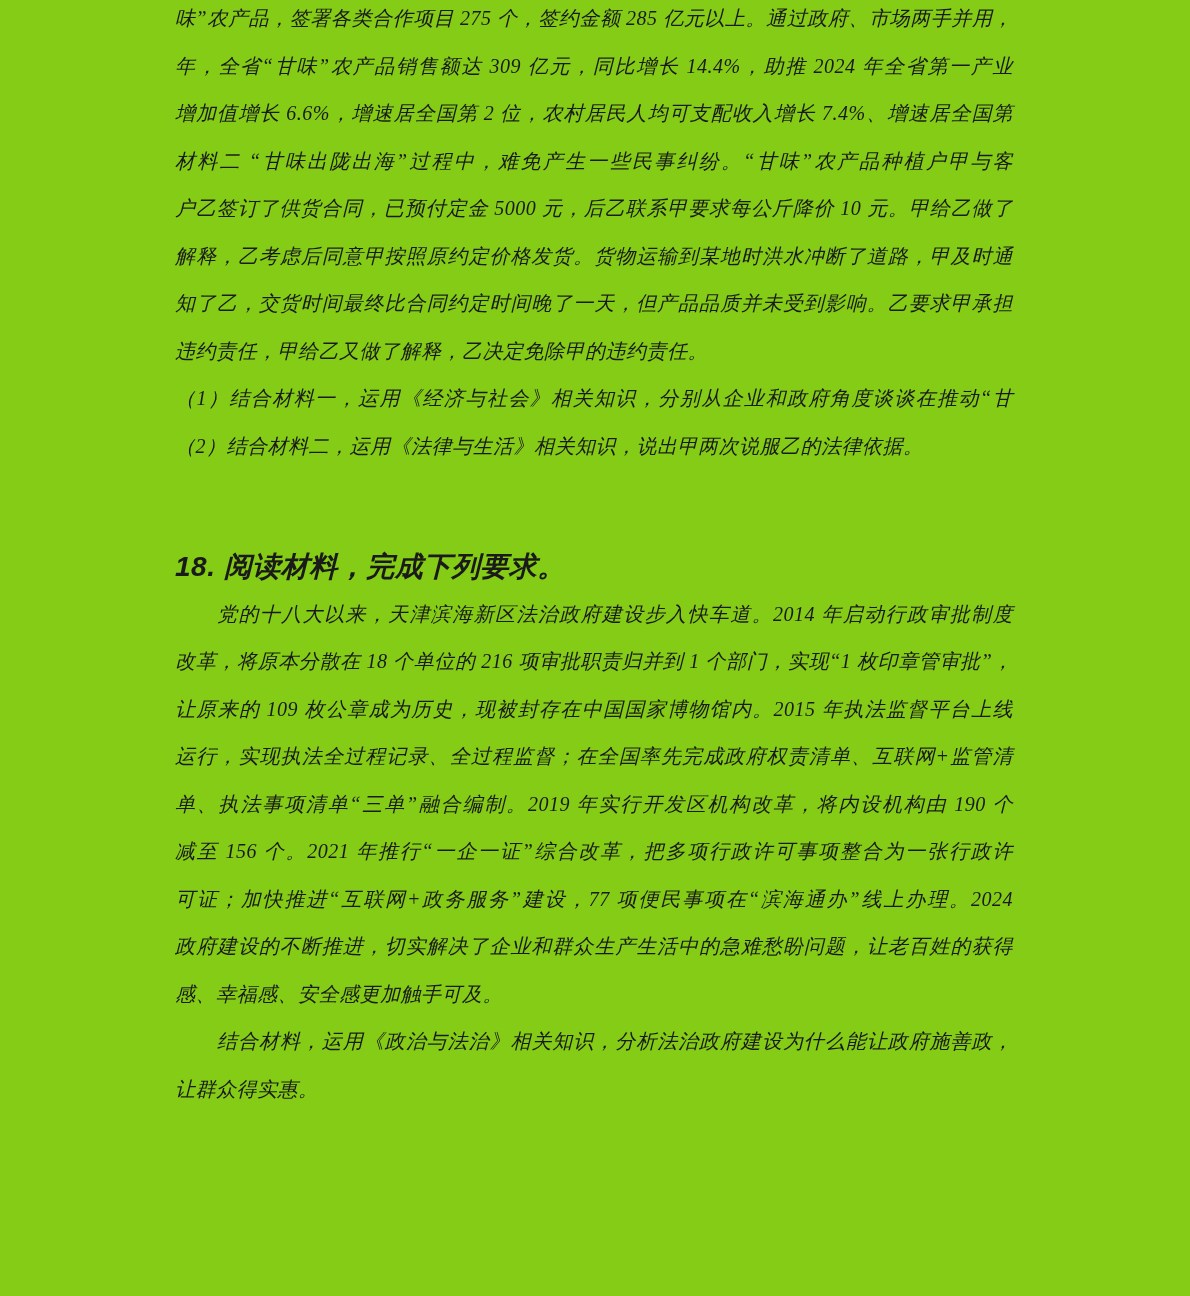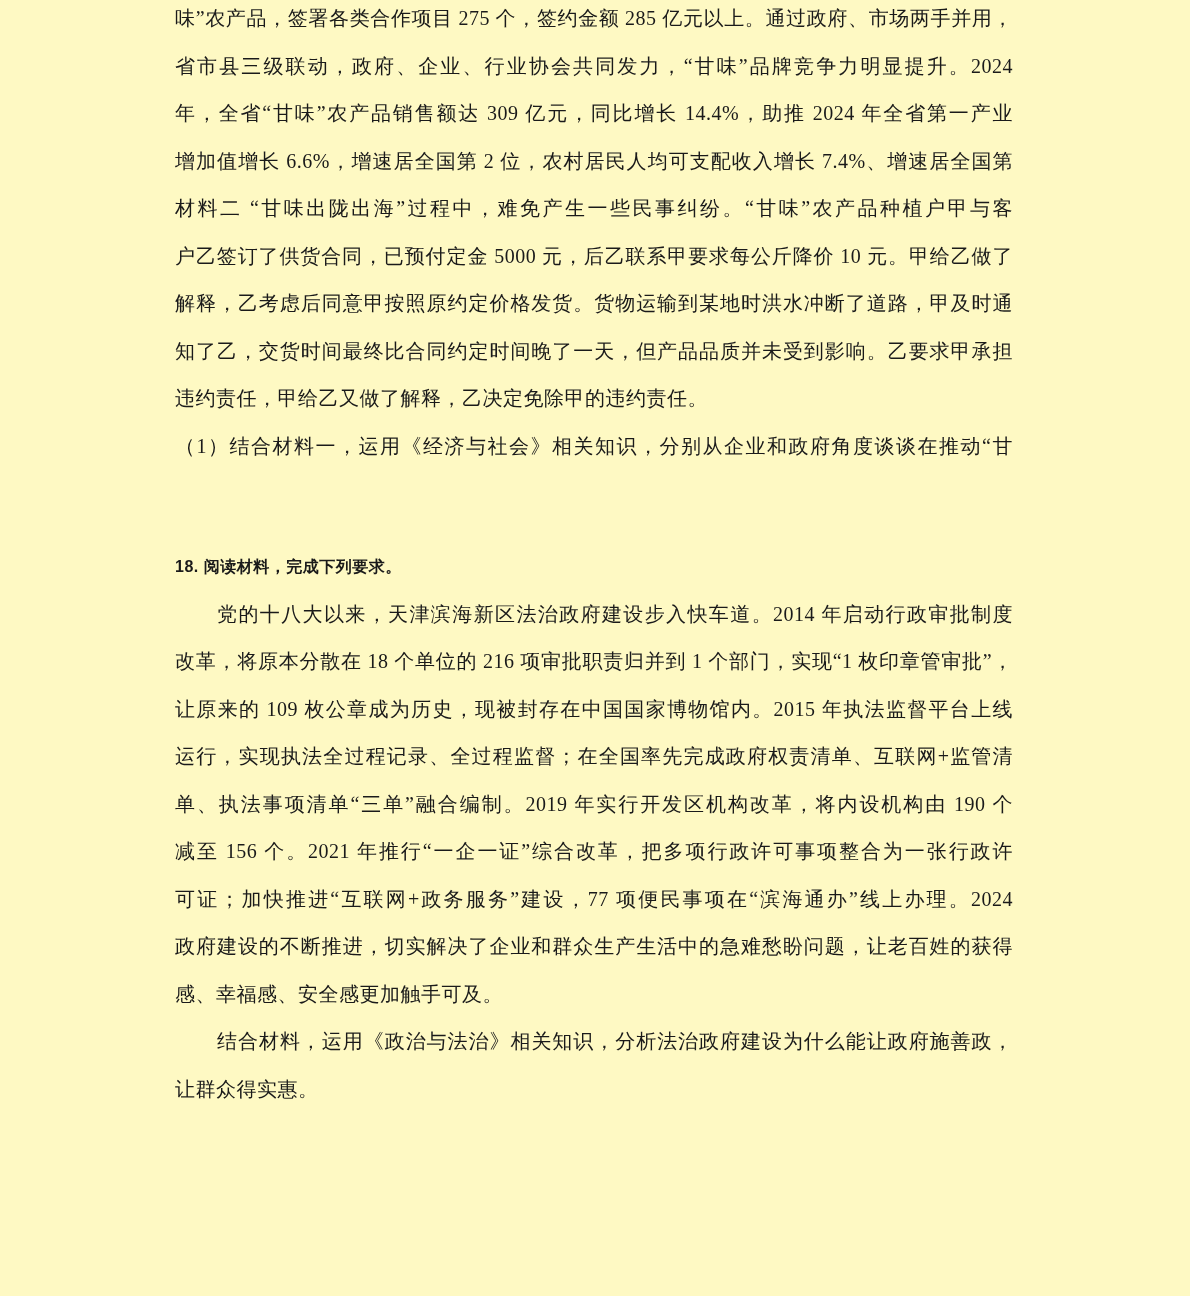--- a/index.html
+++ b/index.html
@@ -5,21 +5,21 @@
   html,body{margin:0;padding:0;}
   body{
     width:1190px;height:1296px;
     background:#ffffff;
     font-family:"Liberation Serif","DejaVu Serif",serif;
     color:#1a1a1a;
     overflow:hidden;
     position:relative;
   }
   .page{
-    position:absolute;left:0;top:0;width:1190px;height:1296px;background:#fef9c3;
+    position:absolute;left:0;top:0;width:1190px;height:1296px;background:#84cc16;font-style:italic;
   }
   .col{
     position:absolute;left:175px;top:-5px;width:838px;
   }
   .ln{
     height:47.5px;
     line-height:47.5px;
     font-size:20px;
     letter-spacing:0.5px;
     white-space:nowrap;
@@ -32,39 +32,39 @@
   }
   .l{
     text-align:left;
   }
   .ind{
     padding-left:42px;
   }
   .b{
     font-family:"Liberation Sans","DejaVu Sans",sans-serif;
     font-weight:bold;
-    font-size:16px;
+    font-size:28px;
     letter-spacing:0.5px;
   }
 </style>
 </head>
 <body>
 
 <div class="page">
   <div class="col" id="text-column">
       <div class="ln j">味”农产品，签署各类合作项目 275 个，签约金额 285 亿元以上。通过政府、市场两手并用，</div>
-      <div class="ln j">省市县三级联动，政府、企业、行业协会共同发力，“甘味”品牌竞争力明显提升。2024</div>
       <div class="ln j">年，全省“甘味”农产品销售额达 309 亿元，同比增长 14.4%，助推 2024 年全省第一产业</div>
       <div class="ln j">增加值增长 6.6%，增速居全国第 2 位，农村居民人均可支配收入增长 7.4%、增速居全国第</div>
       <div class="ln j">材料二 “甘味出陇出海”过程中，难免产生一些民事纠纷。“甘味”农产品种植户甲与客</div>
       <div class="ln j">户乙签订了供货合同，已预付定金 5000 元，后乙联系甲要求每公斤降价 10 元。甲给乙做了</div>
       <div class="ln j">解释，乙考虑后同意甲按照原约定价格发货。货物运输到某地时洪水冲断了道路，甲及时通</div>
       <div class="ln j">知了乙，交货时间最终比合同约定时间晚了一天，但产品品质并未受到影响。乙要求甲承担</div>
       <div class="ln l">违约责任，甲给乙又做了解释，乙决定免除甲的违约责任。</div>
       <div class="ln j">（1）结合材料一，运用《经济与社会》相关知识，分别从企业和政府角度谈谈在推动“甘</div>
+      <div class="ln l">（2）结合材料二，运用《法律与生活》相关知识，说出甲两次说服乙的法律依据。</div>
       <div class="ln l b" style="margin-top: 73px;">18. 阅读材料，完成下列要求。</div>
       <div class="ln j ind">党的十八大以来，天津滨海新区法治政府建设步入快车道。2014 年启动行政审批制度</div>
       <div class="ln j">改革，将原本分散在 18 个单位的 216 项审批职责归并到 1 个部门，实现“1 枚印章管审批”，</div>
       <div class="ln j">让原来的 109 枚公章成为历史，现被封存在中国国家博物馆内。2015 年执法监督平台上线</div>
       <div class="ln j">运行，实现执法全过程记录、全过程监督；在全国率先完成政府权责清单、互联网+监管清</div>
       <div class="ln j">单、执法事项清单“三单”融合编制。2019 年实行开发区机构改革，将内设机构由 190 个</div>
       <div class="ln j">减至 156 个。2021 年推行“一企一证”综合改革，把多项行政许可事项整合为一张行政许</div>
       <div class="ln j">可证；加快推进“互联网+政务服务”建设，77 项便民事项在“滨海通办”线上办理。2024</div>
       <div class="ln j">政府建设的不断推进，切实解决了企业和群众生产生活中的急难愁盼问题，让老百姓的获得</div>
       <div class="ln l">感、幸福感、安全感更加触手可及。</div>

